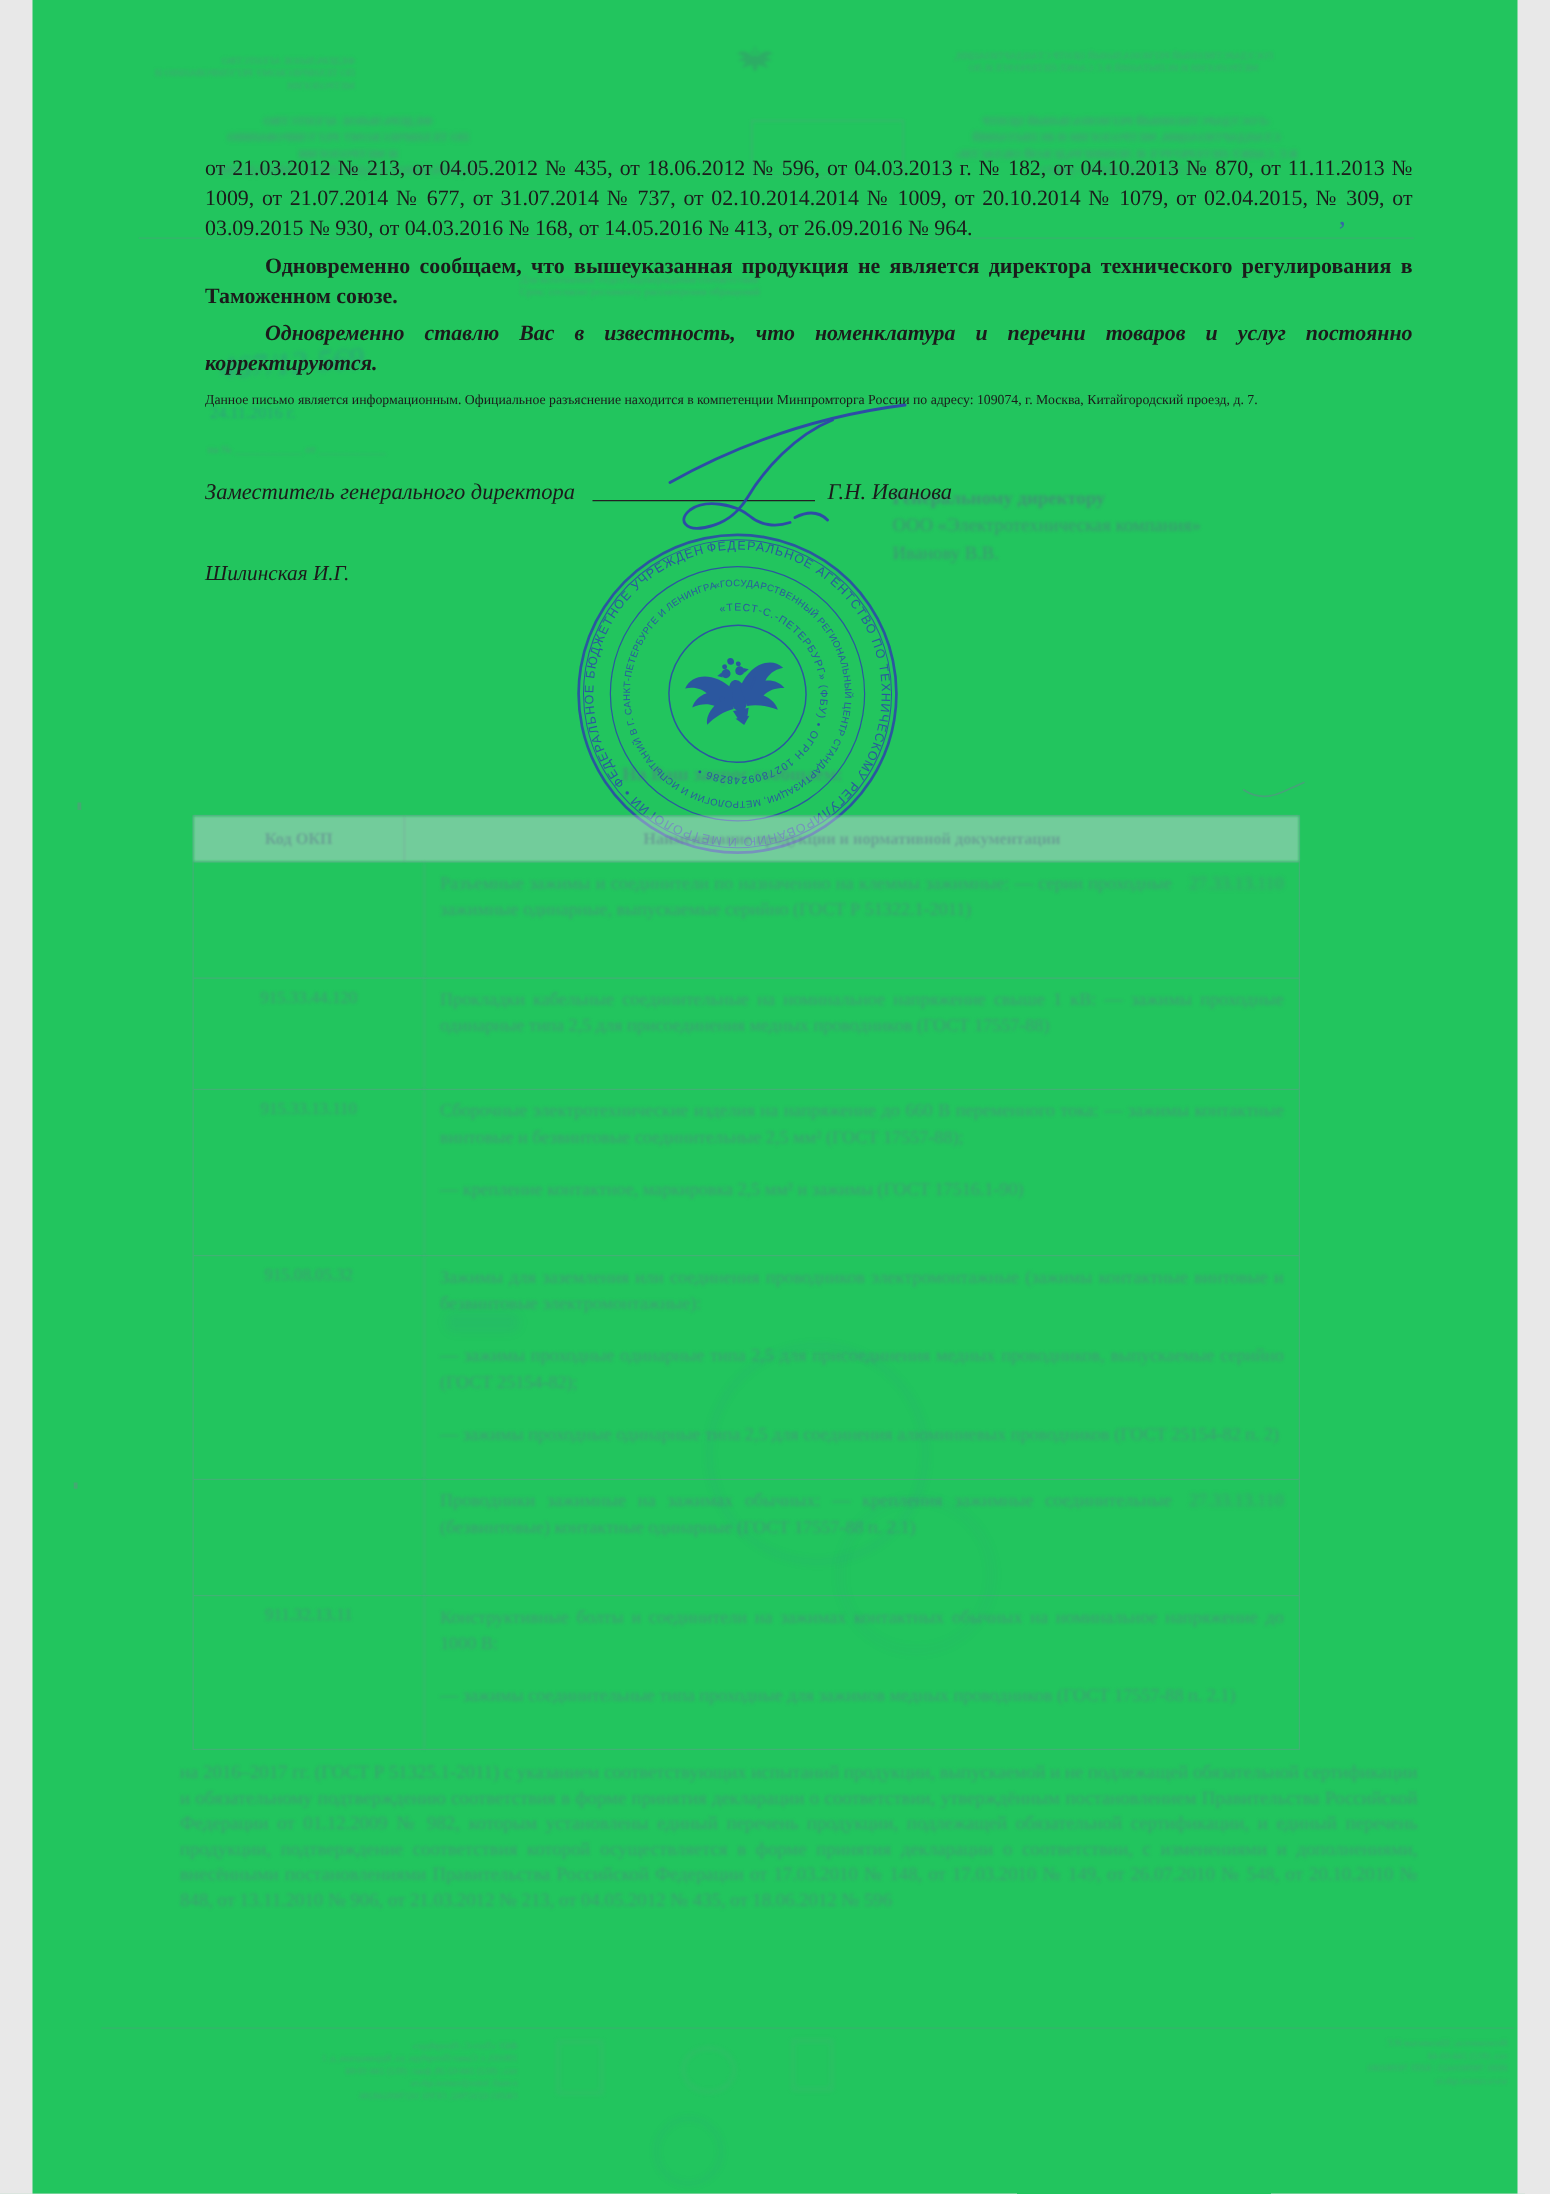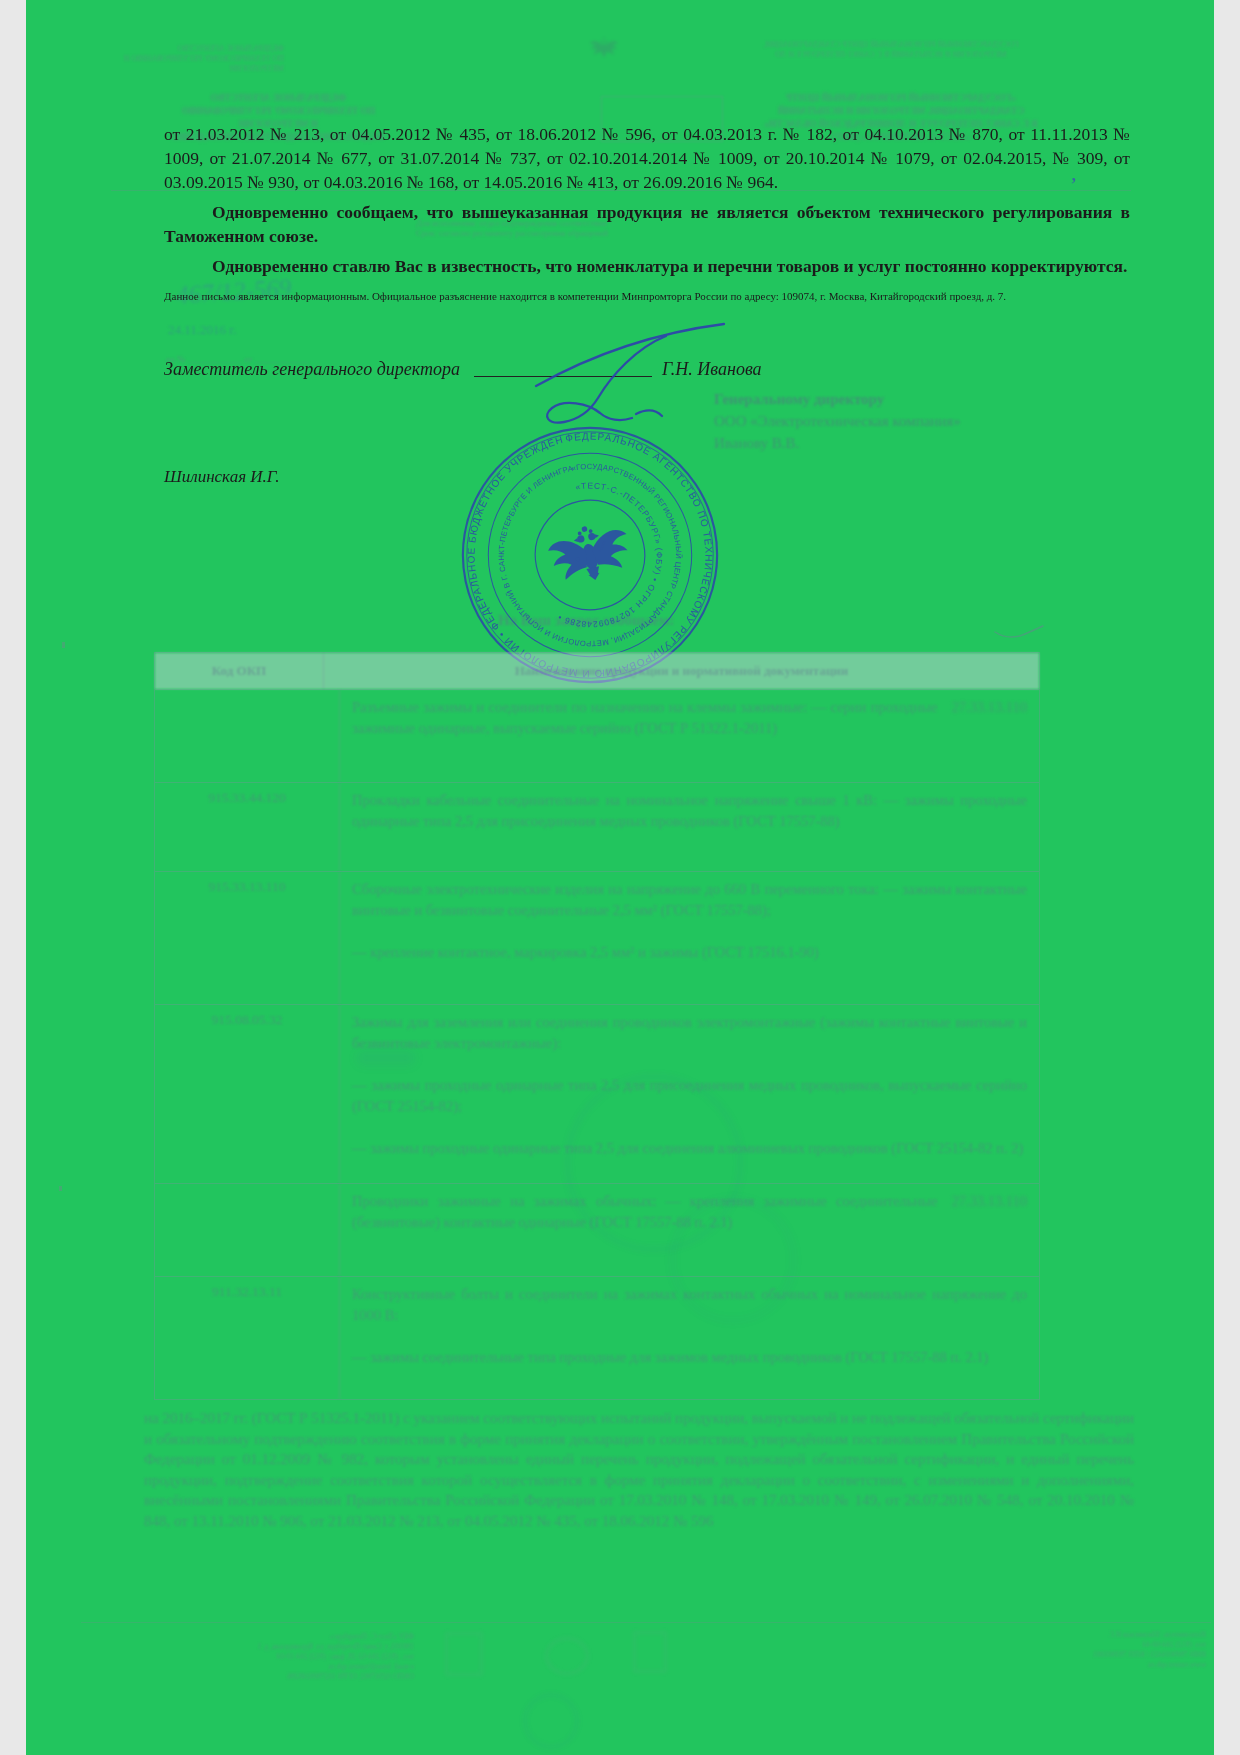--- a/index.html
+++ b/index.html
@@ -9,31 +9,31 @@
     font-family:"Liberation Serif", serif; color:#1b1b1b;
   }
 
   
   .main-text { position:absolute; left:138px; top:122px; width:966px; }
   .main-text p { margin:0; }
   .p-orders { font-size:17.5px; line-height:24px; text-align:justify; }
   .p-customs { margin-top:6px !important; font-size:17.5px; line-height:24px; text-align:justify;
                font-weight:bold; text-indent:48px; }
   .p-nomen { margin-top:6px !important; font-size:17.5px; line-height:24px; text-align:justify;
-             font-weight:bold; text-indent:48px; }
+             font-weight:bold; font-style:italic; text-indent:48px; }
   .p-info { margin-top:8px !important; font-size:11px; line-height:20px; text-align:justify; }
 
   .sig-row { margin-top:48px; display:flex; align-items:flex-end; font-size:18px;
              font-weight:normal; font-style:italic; }
   .sig-title { white-space:nowrap; }
   .sig-line { flex:0 0 178px; border-bottom:1.6px solid #222; margin:0 10px 3px 14px; height:22px; }
   .sig-name { white-space:nowrap; }
   .sig-fill { flex:1; }
 
-  .contact { margin-top:82px; font-size:17px; font-style:italic; line-height:29px; }
+  .contact { margin-top:40px; font-size:17px; font-style:italic; line-height:29px; }
 
   
   .ghost { position:absolute; color:rgba(96,112,142,.46); filter:blur(1.1px);
            font-family:"Liberation Serif", serif; }
   .mir { transform:scaleX(-1); }
   .g-tiny { font-size:8px; line-height:10px; filter:blur(1.3px); color:rgba(110,122,148,.42); }
   .g-lh { font-size:9.5px; line-height:13px; text-align:center; font-weight:bold;
           filter:blur(1.5px); color:rgba(105,118,145,.45); }
   .g-rule { position:absolute; height:1px; background:rgba(120,132,152,.25); filter:blur(.6px); }
   .g-box { position:absolute; border:1px solid rgba(125,138,158,.3); filter:blur(1.2px); }
@@ -149,21 +149,21 @@
   <div class="ghost g-addr" style="left:688px; top:388px; width:340px;">
     <div class="first">Генеральному директору</div>
     <div>ООО «Электротехническая компания»</div>
     <div>Иванову В.В.</div>
   </div>
 
   <div class="ghost g-pretable" style="left:330px; top:612px; width:460px;">На Ваш запрос сообщаем:</div>
 
   <div class="main-text">
     <p class="p-orders">от 21.03.2012 № 213, от 04.05.2012 № 435, от 18.06.2012 № 596, от 04.03.2013 г. № 182, от 04.10.2013 № 870, от 11.11.2013 № 1009, от 21.07.2014 № 677, от 31.07.2014 № 737, от 02.10.2014.2014 № 1009, от 20.10.2014 № 1079, от 02.04.2015, № 309, от 03.09.2015 № 930, от 04.03.2016 № 168, от 14.05.2016 № 413, от 26.09.2016 № 964.</p>
-    <p class="p-customs">Одновременно сообщаем, что вышеуказанная продукция не является объектом технического регулирования в Таможенном союзе.</p>
+    <p class="p-customs">Одновременно сообщаем, что вышеуказанная продукция не является директора технического регулирования в Таможенном союзе.</p>
     <p class="p-nomen">Одновременно ставлю Вас в известность, что номенклатура и перечни товаров и услуг постоянно корректируются.</p>
     <p class="p-info">Данное письмо является информационным. Официальное разъяснение находится в компетенции Минпромторга России по адресу: 109074, г. Москва, Китайгородский проезд, д. 7.</p>
 
     <div class="sig-row">
       <span class="sig-title">Заместитель генерального директора</span>
       <span class="sig-line"></span>
       <span class="sig-name">Г.Н. Иванова</span>
       <span class="sig-fill"></span>
     </div>
 

